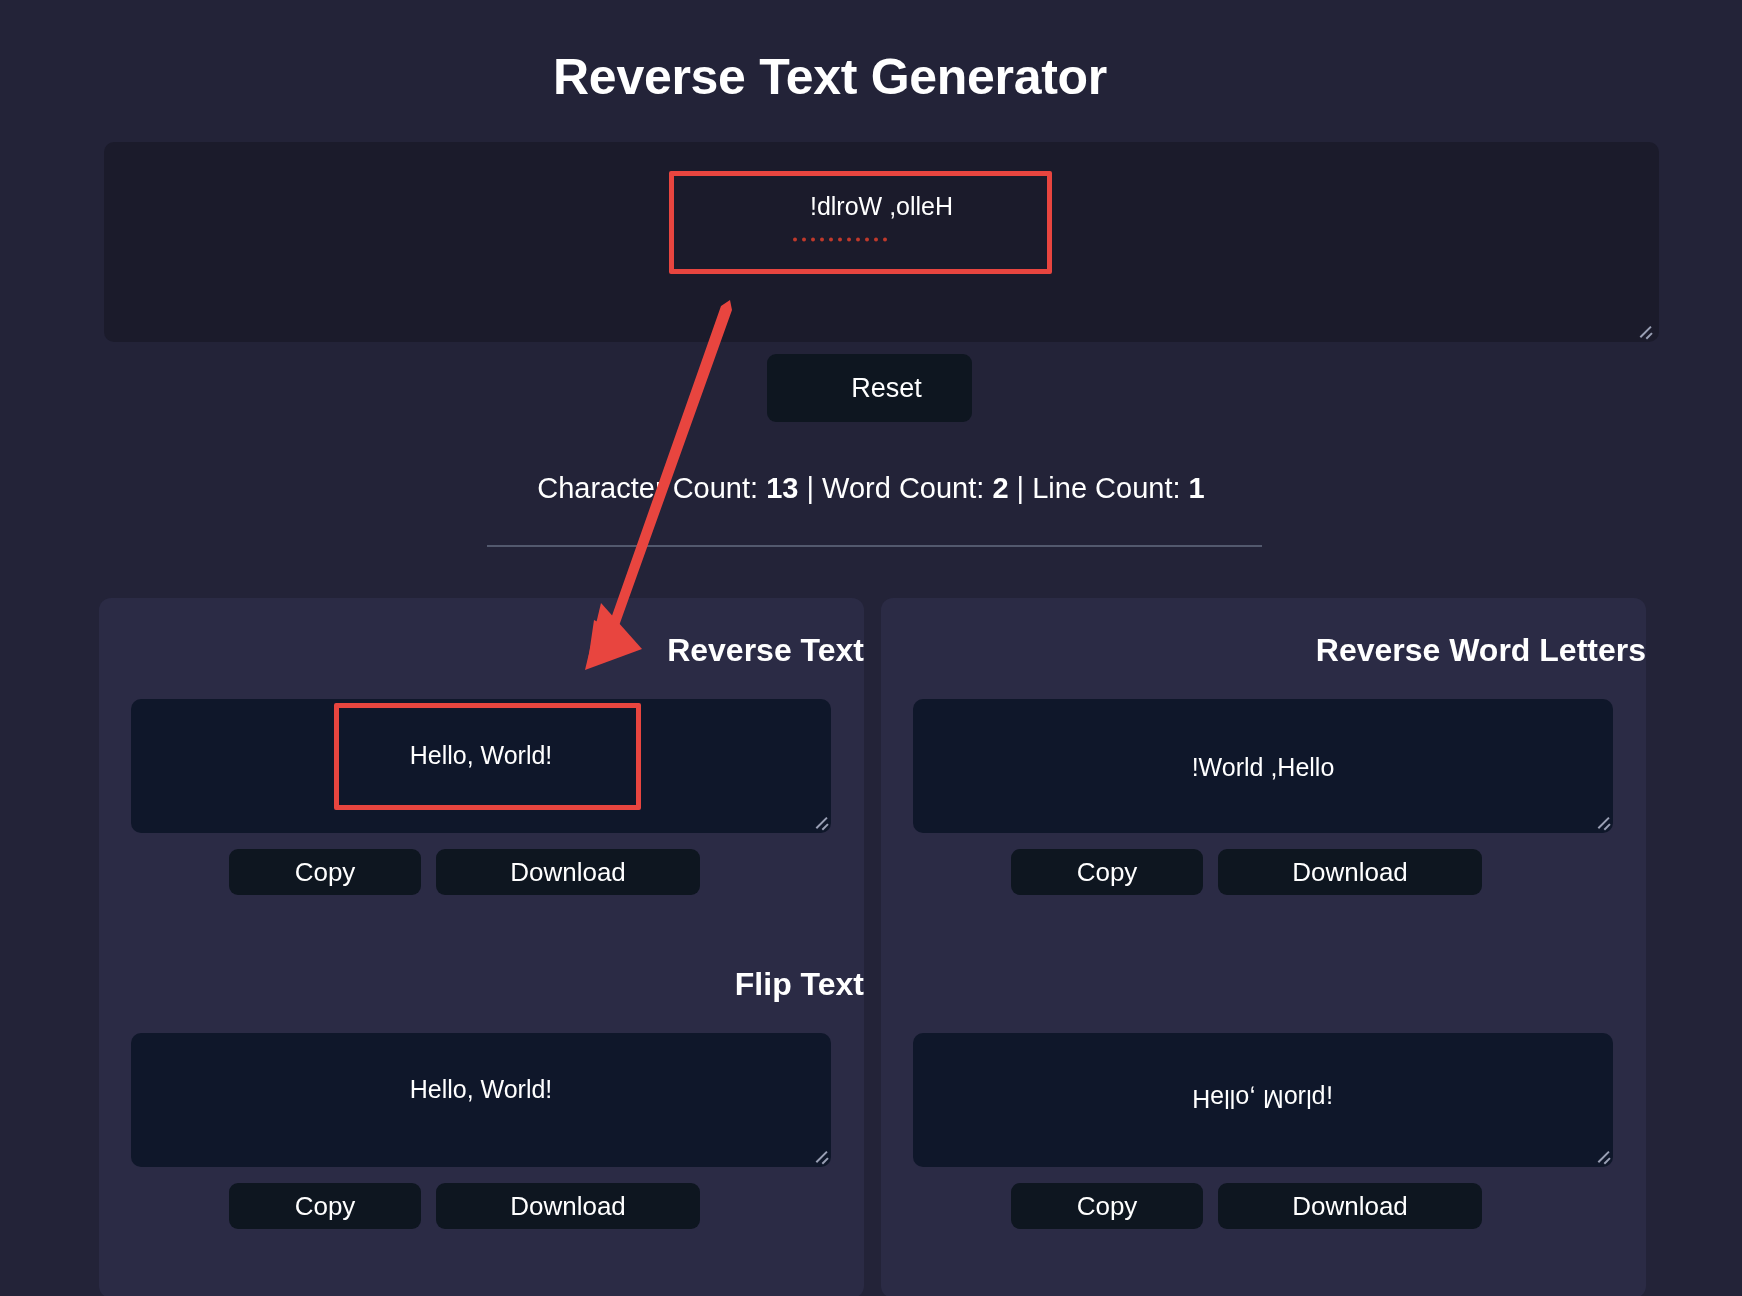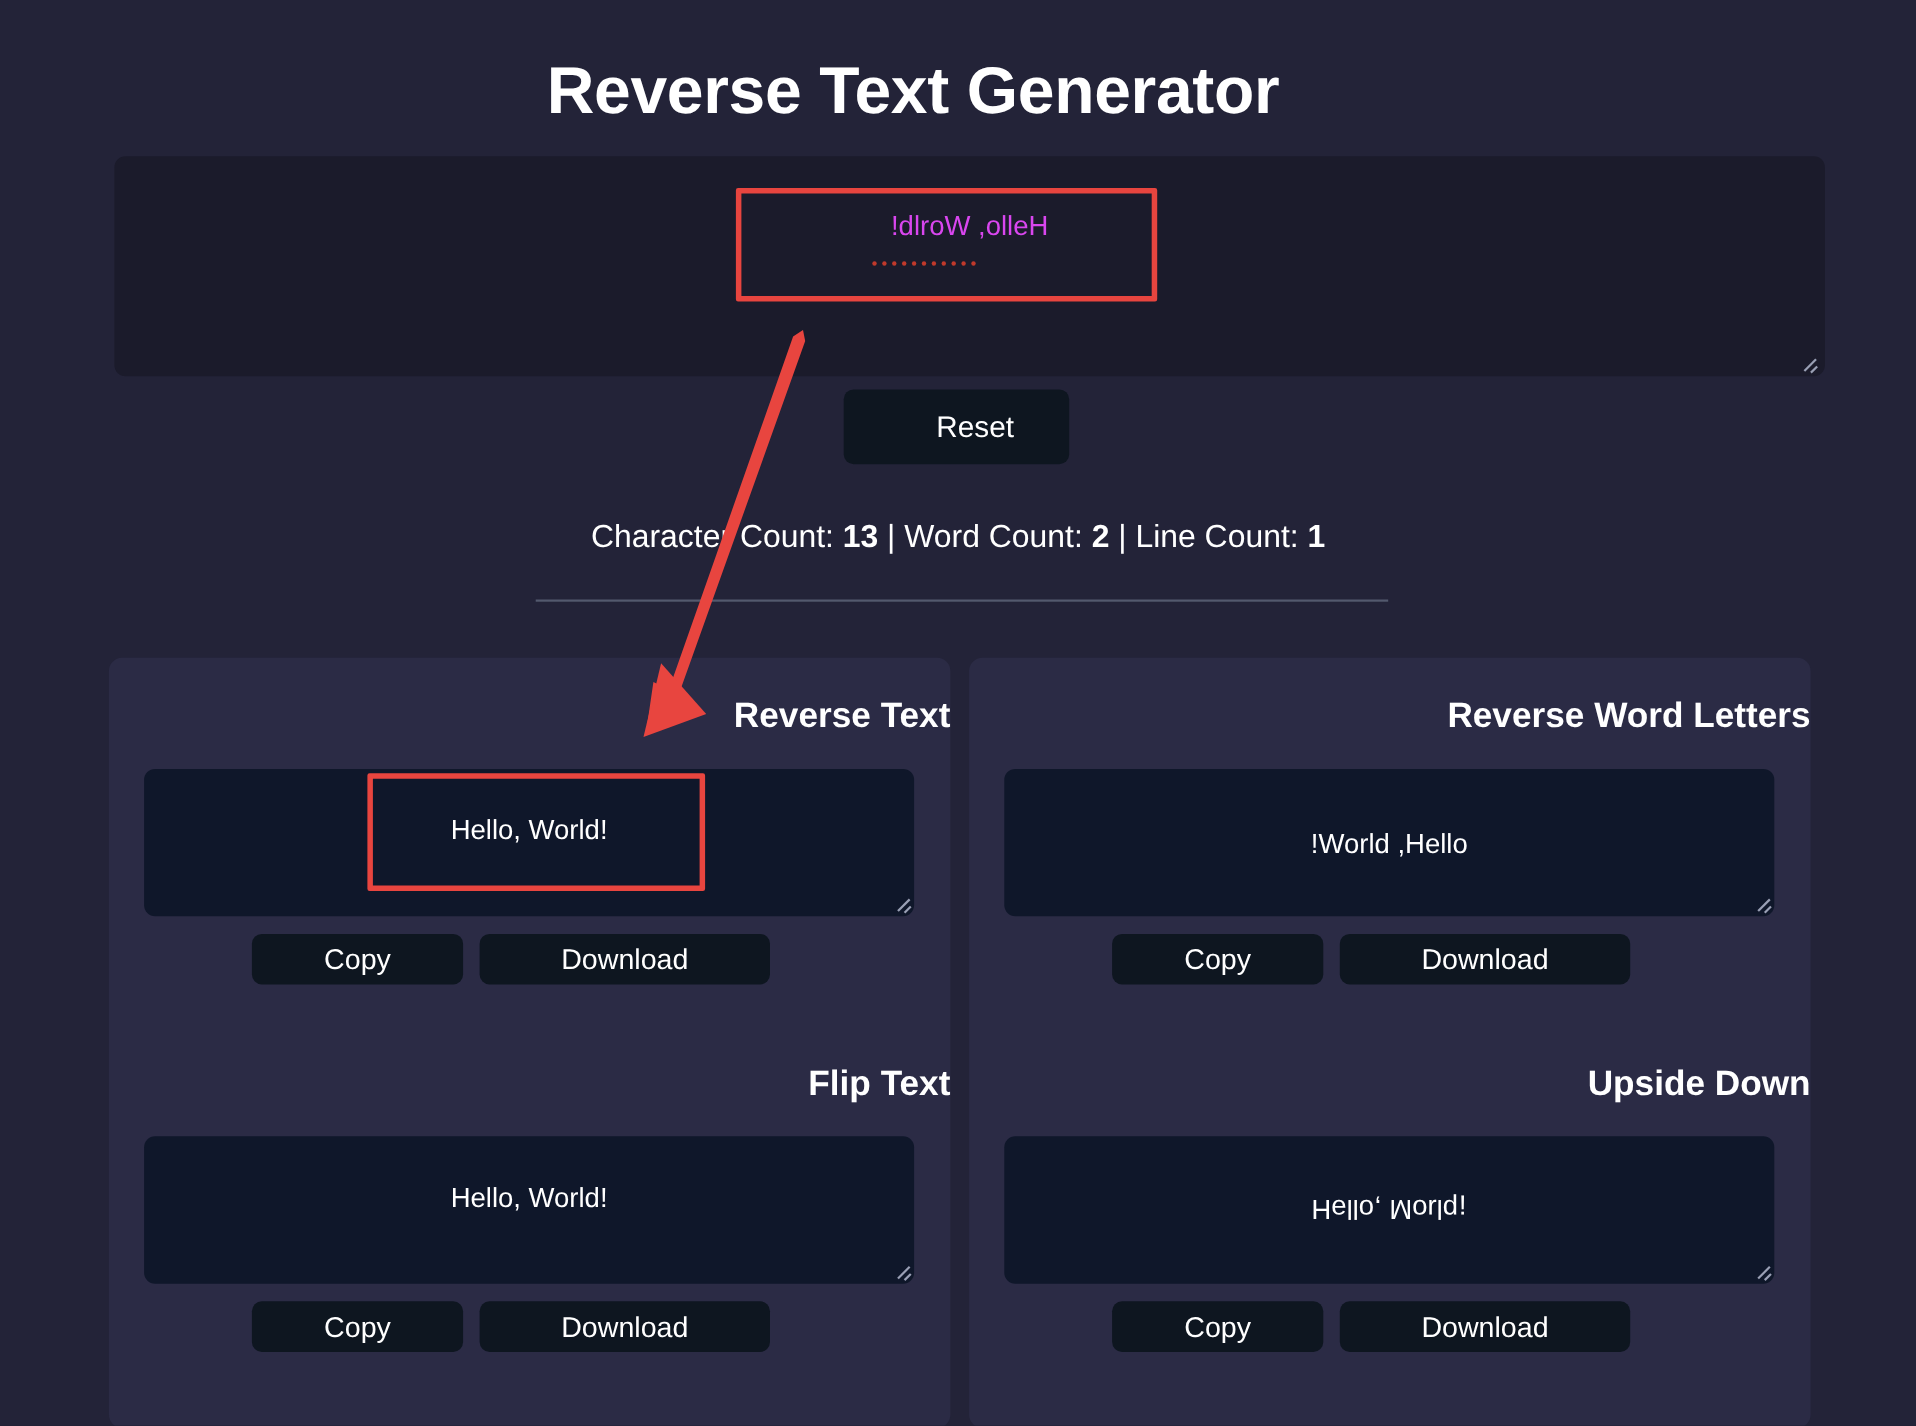--- a/index.html
+++ b/index.html
@@ -21,36 +21,36 @@
   }
 
   
   .page-title {
     position: absolute;
     left: 0;
     top: 48px;
     width: 1660px;
     text-align: center;
     color: #ffffff;
-    font-size: 60px;
+    font-size: 50px;
     font-weight: bold;
     letter-spacing: -0.3px;
   }
 
   
   .main-input {
     position: absolute;
     left: 104px;
     top: 142px;
     width: 1555px;
     height: 200px;
     background: #1b1b2b;
     border: none;
     border-radius: 10px;
-    color: #d946ef;
+    color: #ffffff;
     font-family: "Liberation Sans", sans-serif;
     font-size: 25px;
     text-align: center;
     padding-top: 50px;
     resize: none;
     outline: none;
     overflow: hidden;
   }
   .resize-grip {
     position: absolute;
@@ -251,21 +251,20 @@
   </div>
 
   <div class="panel right">
 
     <div class="section-title" style="top:34px;">Reverse Word Letters</div>
     <textarea class="out-area" style="left: 32px; top: 101px; width: 700px; height: 134px; padding-top: 54px;" spellcheck="false">!World ,Hello</textarea>
     <div class="resize-grip" style="left:714px; top:215px;"></div>
     <button class="btn copy" style="left:130px; top:251px;">Copy</button>
     <button class="btn download" style="left:337px; top:251px;">Download</button>
 
-    <div class="section-title" style="top:368px;">Upside Down</div>
     <textarea class="out-area upside" style="left: 32px; top: 435px; width: 700px; height: 134px; padding-top: 54px;" spellcheck="false">¡plɹoM ,olləH</textarea>
     <div class="resize-grip" style="left:714px; top:549px;"></div>
     <button class="btn copy" style="left:130px; top:585px;">Copy</button>
     <button class="btn download" style="left:337px; top:585px;">Download</button>
   </div>
 
   <div class="anno-box" style="left:669px; top:171px; width:383px; height:103px;"></div>
   <div class="anno-box" style="left:334px; top:703px; width:307px; height:107px;"></div>
 
   <svg class="anno-arrow" viewBox="0 0 1742 1296">

